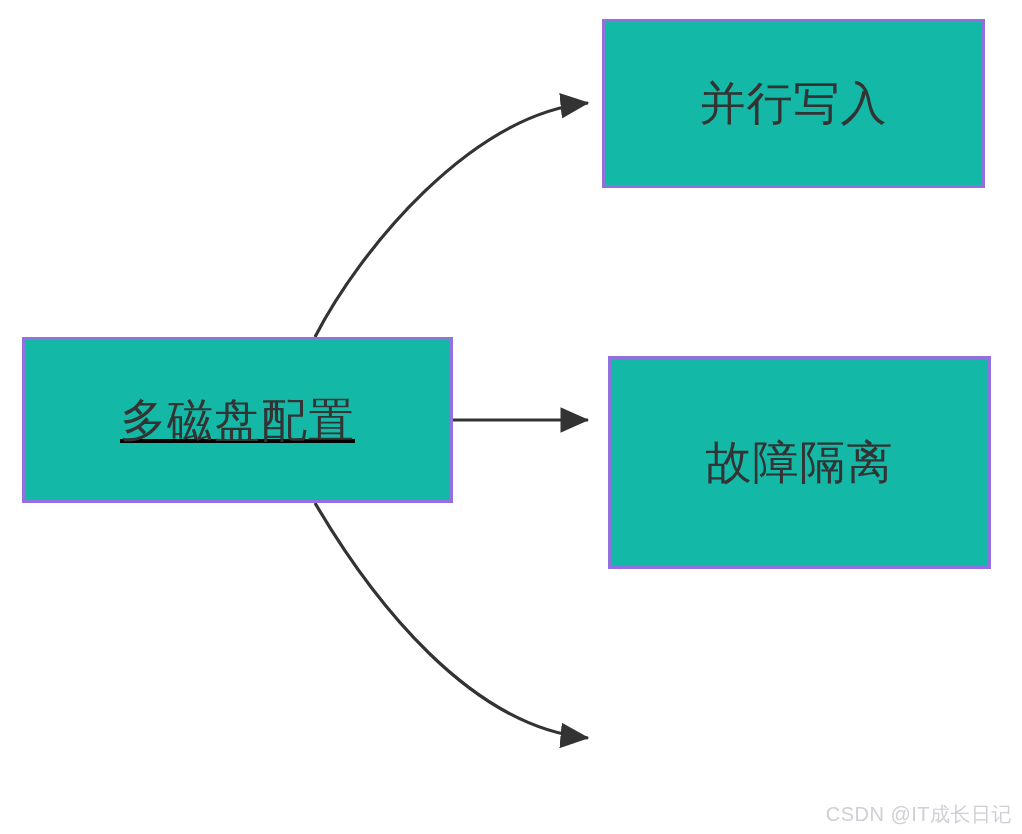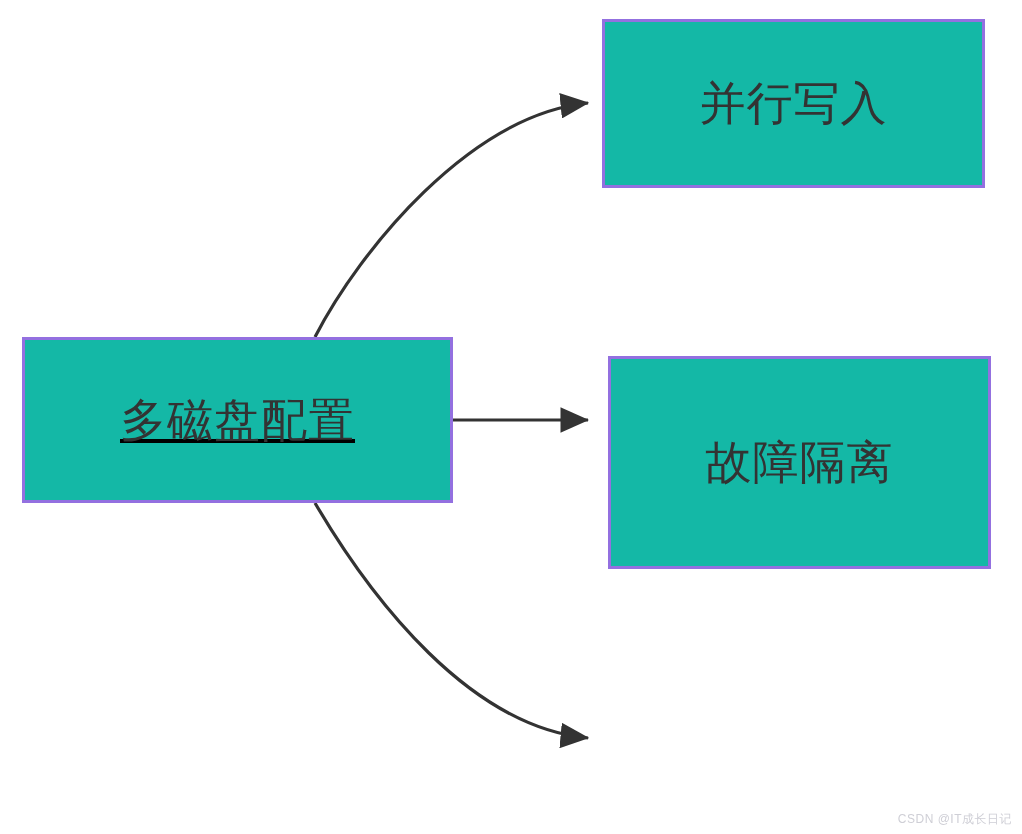--- a/index.html
+++ b/index.html
@@ -66,21 +66,21 @@
     left: 602px;
     top: 653px;
     width: 383px;
     height: 169px;
   }
   #watermark {
     position: absolute;
     right: 10px;
     bottom: 6px;
     color: #cfcfd6;
-    font-size: 12px;
+    font-size: 20px;
     letter-spacing: 0.5px;
     z-index: 5;
     white-space: nowrap;
     pointer-events: none;
   }
 </style>
 </head>
 <body>
 
 <div id="canvas">

